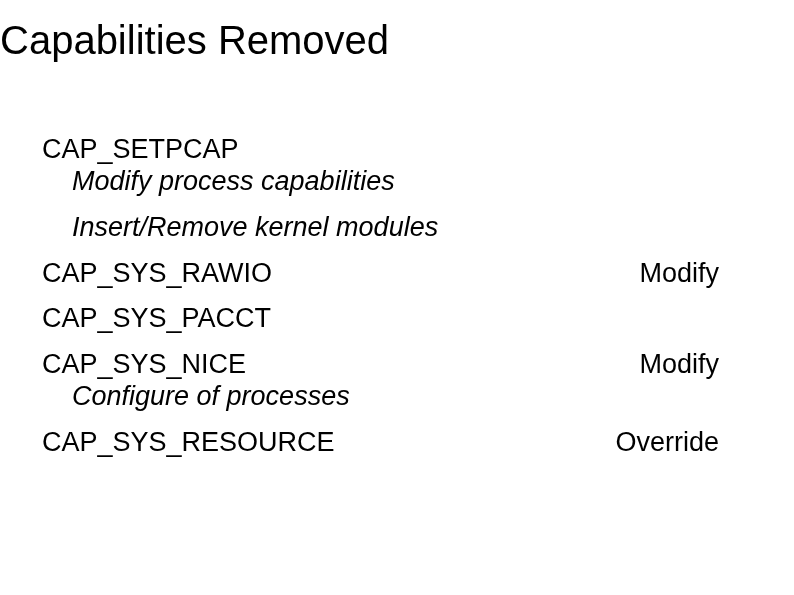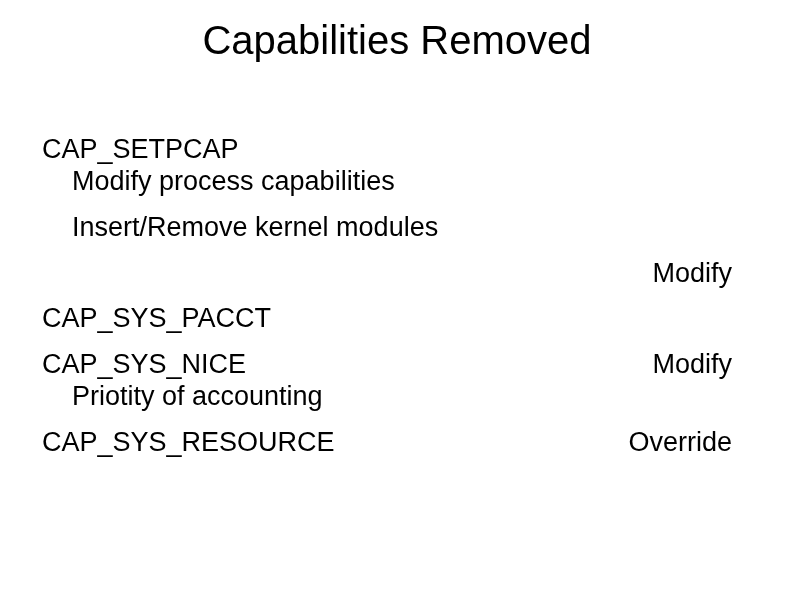--- a/index.html
+++ b/index.html
@@ -16,42 +16,42 @@
     position: relative;
     width: 794px;
     height: 595px;
     box-sizing: border-box;
   }
   .title {
     position: absolute;
     top: 18px;
     left: 0;
     width: 100%;
-    text-align: center;
     font-size: 40px;
     font-weight: normal;
   }
   .content {
     position: absolute;
     top: 134px;
     left: 42px;
-    right: 42px;
+    right: 55px;
     font-size: 27px;
     line-height: 1.18;
   }
   .entry {
     margin-bottom: 14px;
     overflow: hidden;
   }
   .cap {
     display: block;
   }
   .desc {
     display: block;
     padding-left: 30px;
+    font-style: italic;
   }
   .right {
     float: right;
     padding-right: 20px;
   }
   .partial {
     
   }
 </style>
 </head>
@@ -69,36 +69,37 @@
       </span>
       <span class="desc">Modify process capabilities</span>
     </div>
 
     <div class="entry">
       <span class="desc">Insert/Remove kernel modules</span>
     </div>
 
     <div class="entry">
       <span class="cap">
+        <span>CAP_SYS_RAWIO</span>
         <span class="right">Modify</span>
       </span>
     </div>
 
     <div class="entry">
       <span class="cap">
         <span>CAP_SYS_PACCT</span>
       </span>
     </div>
 
     <div class="entry">
       <span class="cap">
         <span>CAP_SYS_NICE</span>
         <span class="right">Modify</span>
       </span>
-      <span class="desc">Priotity of accounting</span>
+      <span class="desc">Configure of processes</span>
     </div>
 
     <div class="entry partial">
       <span class="cap">
         <span>CAP_SYS_RESOURCE</span>
         <span class="right">Override</span>
       </span>
       <span class="desc"></span>
     </div>
 

